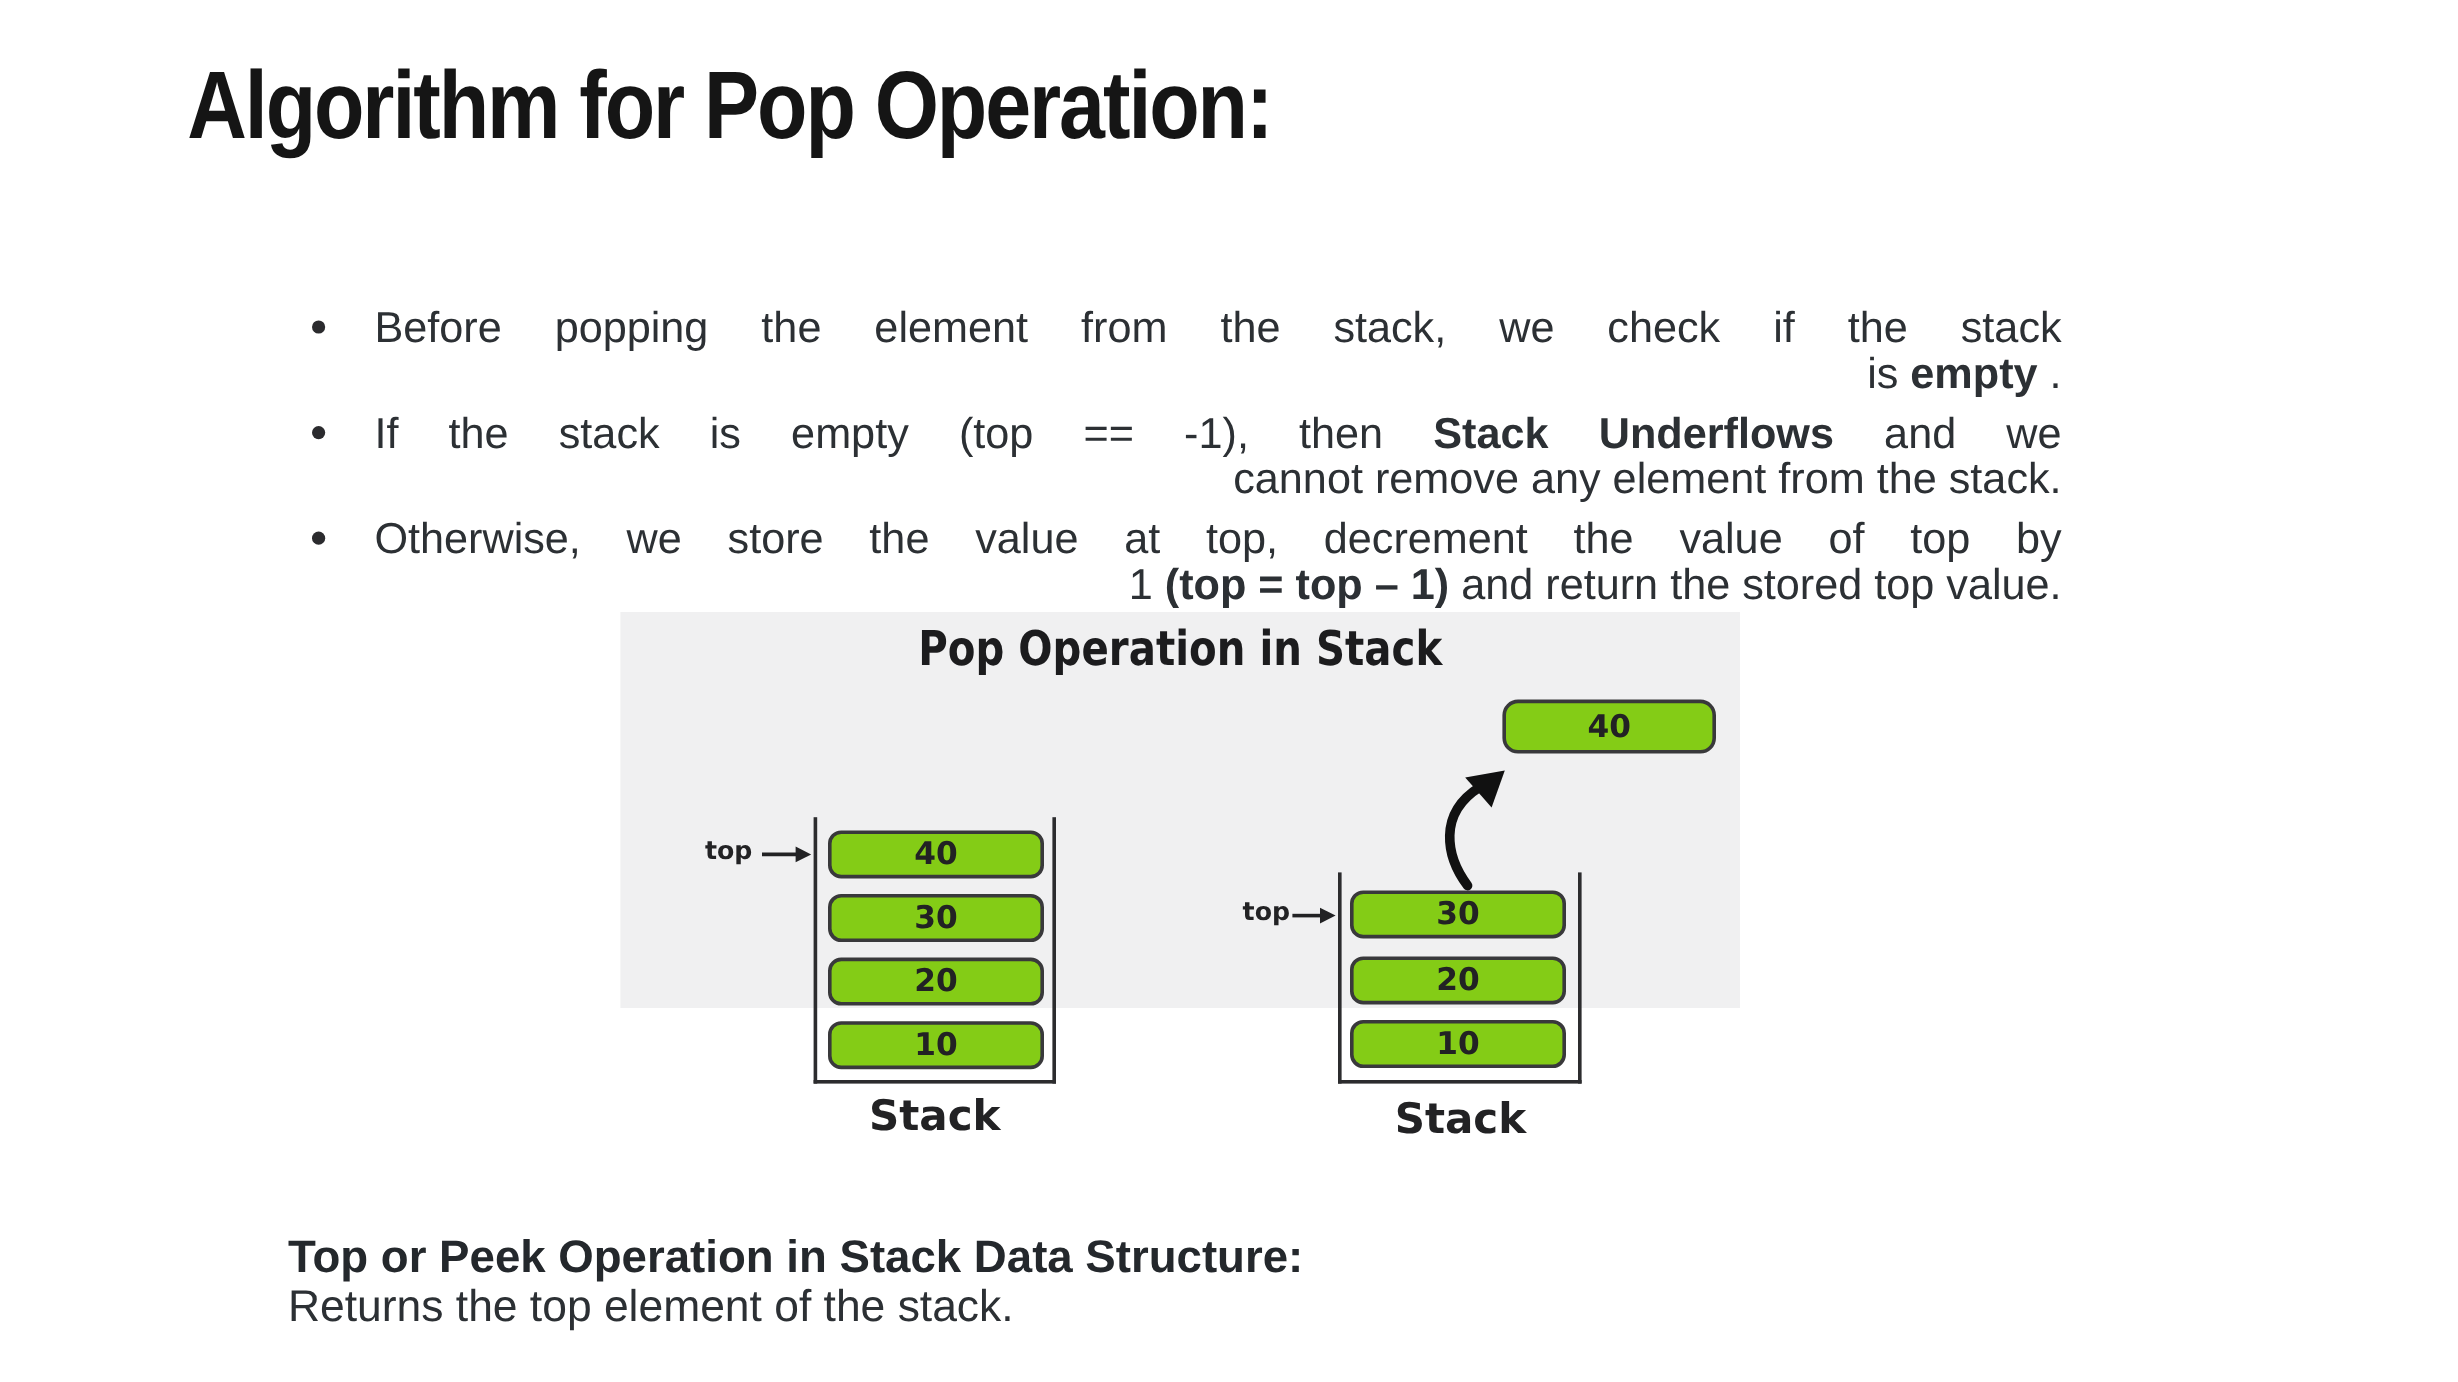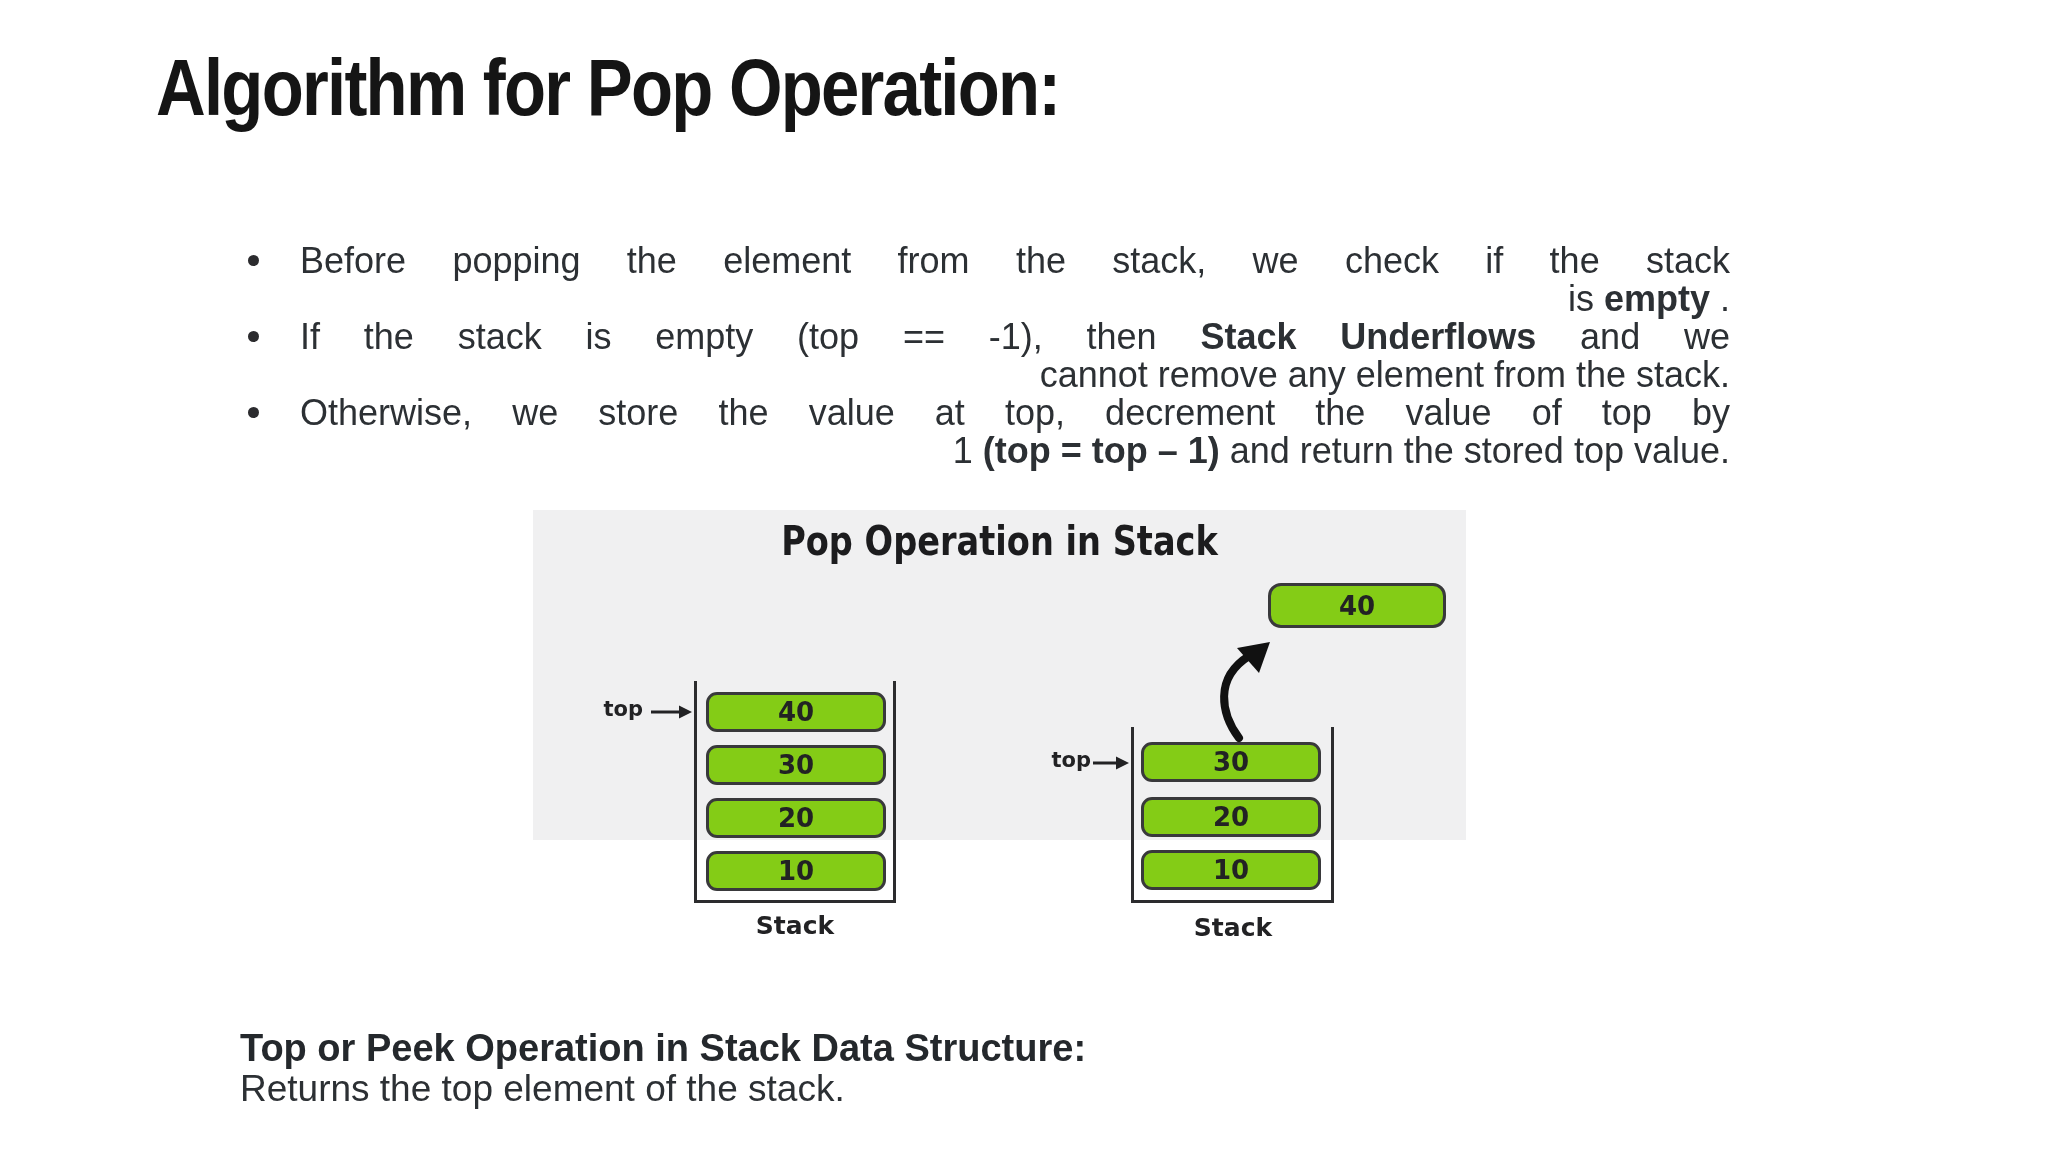--- a/index.html
+++ b/index.html
@@ -6,40 +6,40 @@
   #page{position:relative;width:2048px;height:1152px;background:#ffffff;overflow:hidden;
         font-family:"Liberation Sans",sans-serif;color:#2c3034;}
 
   
   #slide-title{position:absolute;left:156px;top:46px;font-size:80px;line-height:84px;
         font-weight:700;color:#151515;letter-spacing:-2px;white-space:nowrap;
         transform:scaleX(.86);transform-origin:left top;}
 
   
   #bullet-list{position:absolute;left:245px;top:242px;width:1485px;margin:0;padding:0;list-style:none;}
-  .bullet-item{position:relative;margin:0;padding:0 0 0 55px;}
+  .bullet-item{position:relative;margin:12px;padding:0 0 0 55px;}
   .bullet-item::before{content:"";position:absolute;left:3px;top:13px;width:11px;height:11px;
         border-radius:50%;background:#2b2b2e;}
   .bline{font-size:36px;line-height:38px;color:#2c3034;text-align:right;}
   .bline.j{text-align:justify;text-align-last:justify;}
   .bline .b{font-weight:700;}
 
   
-  #diagram-panel{position:absolute;left:517px;top:510px;width:933px;height:330px;background:#f0f0f1;margin-left:16px;}
+  #diagram-panel{position:absolute;left:517px;top:510px;width:933px;height:330px;background:#f0f0f1;}
   #diagram-title{position:absolute;left:0;top:8px;width:100%;text-align:center;
         font-family:"DejaVu Sans",sans-serif;font-weight:700;font-size:40px;color:#1c1c1e;
         transform:scaleX(.84);transform-origin:center top;white-space:nowrap;}
   .wall{position:absolute;background:#2c2c2e;}
   .cell{position:absolute;width:180px;height:40px;background:#84cc16;border:3px solid #39393b;
         border-radius:11px;box-sizing:border-box;display:flex;align-items:center;justify-content:center;
         font-family:"DejaVu Sans",sans-serif;font-weight:700;font-size:26px;color:#222224;}
   .ptr-label{position:absolute;font-family:"DejaVu Sans",sans-serif;font-weight:700;font-size:21px;
         color:#222224;text-align:right;}
   .stack-label{position:absolute;width:200px;text-align:center;font-family:"DejaVu Sans",sans-serif;
-        font-weight:700;font-size:25px;color:#222224;}
+        font-weight:700;font-size:35px;color:#222224;}
   #arrow-layer{position:absolute;left:0;top:0;width:933px;height:459px;}
 
   
   #footer-heading{position:absolute;left:240px;top:1026px;font-size:38px;line-height:44px;
         font-weight:700;color:#24282c;}
   #footer-body{position:absolute;left:240px;top:1068px;font-size:37px;line-height:42px;color:#2c3034;}
 </style>
 </head>
 <body>
 

